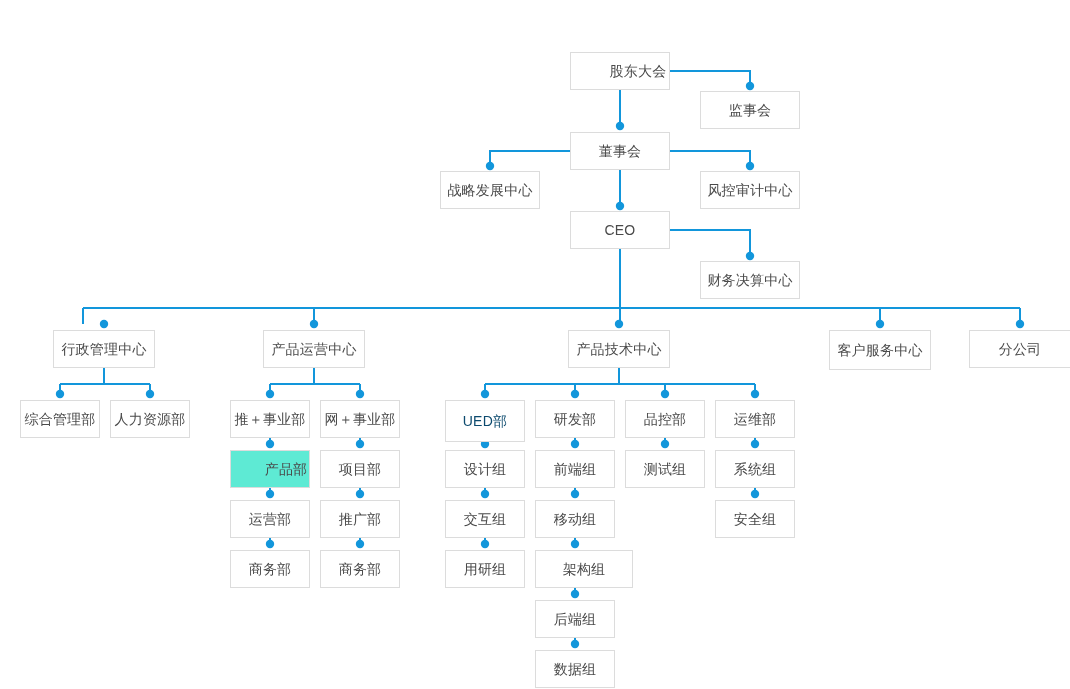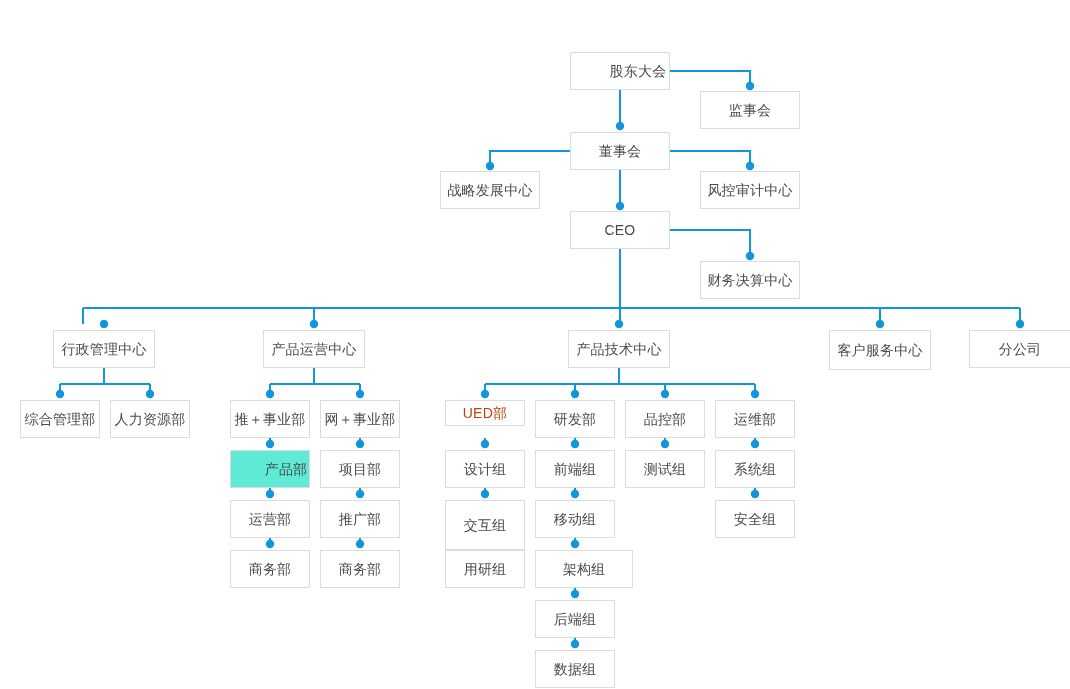--- a/index.html
+++ b/index.html
@@ -176,27 +176,27 @@
       </div>
       <div class="node" style="left: 320px; top: 450px; width: 80px; height: 38px; border-color: rgb(220, 220, 220); background: rgb(255, 255, 255); color: rgb(74, 74, 74);">
         <span class="node-label">项目部</span>
       </div>
       <div class="node" style="left: 320px; top: 500px; width: 80px; height: 38px; border-color: rgb(220, 220, 220); background: rgb(255, 255, 255); color: rgb(74, 74, 74);">
         <span class="node-label">推广部</span>
       </div>
       <div class="node" style="left: 320px; top: 550px; width: 80px; height: 38px; border-color: rgb(220, 220, 220); background: rgb(255, 255, 255); color: rgb(74, 74, 74);">
         <span class="node-label">商务部</span>
       </div>
-      <div class="node" style="left: 445px; top: 400px; width: 80px; height: 26px; border-color: rgb(220, 220, 220); background: rgb(255, 255, 255); color: #c2410c;">
+      <div class="node" style="left: 445px; top: 400px; width: 80px; height: 42px; border-color: rgb(220, 220, 220); background: rgb(255, 255, 255); color: #0c4a6e;">
         <span class="node-label">UED部</span>
       </div>
       <div class="node" style="left: 445px; top: 450px; width: 80px; height: 38px; border-color: rgb(220, 220, 220); background: rgb(255, 255, 255); color: rgb(74, 74, 74);">
         <span class="node-label">设计组</span>
       </div>
-      <div class="node" style="left: 445px; top: 500px; width: 80px; height: 50px; border-color: rgb(220, 220, 220); background: rgb(255, 255, 255); color: rgb(74, 74, 74);">
+      <div class="node" style="left: 445px; top: 500px; width: 80px; height: 38px; border-color: rgb(220, 220, 220); background: rgb(255, 255, 255); color: rgb(74, 74, 74);">
         <span class="node-label">交互组</span>
       </div>
       <div class="node" style="left: 445px; top: 550px; width: 80px; height: 38px; border-color: rgb(220, 220, 220); background: rgb(255, 255, 255); color: rgb(74, 74, 74);">
         <span class="node-label">用研组</span>
       </div>
       <div class="node" style="left: 535px; top: 400px; width: 80px; height: 38px; border-color: rgb(220, 220, 220); background: rgb(255, 255, 255); color: rgb(74, 74, 74);">
         <span class="node-label">研发部</span>
       </div>
       <div class="node" style="left: 535px; top: 450px; width: 80px; height: 38px; border-color: rgb(220, 220, 220); background: rgb(255, 255, 255); color: rgb(74, 74, 74);">
         <span class="node-label">前端组</span>

